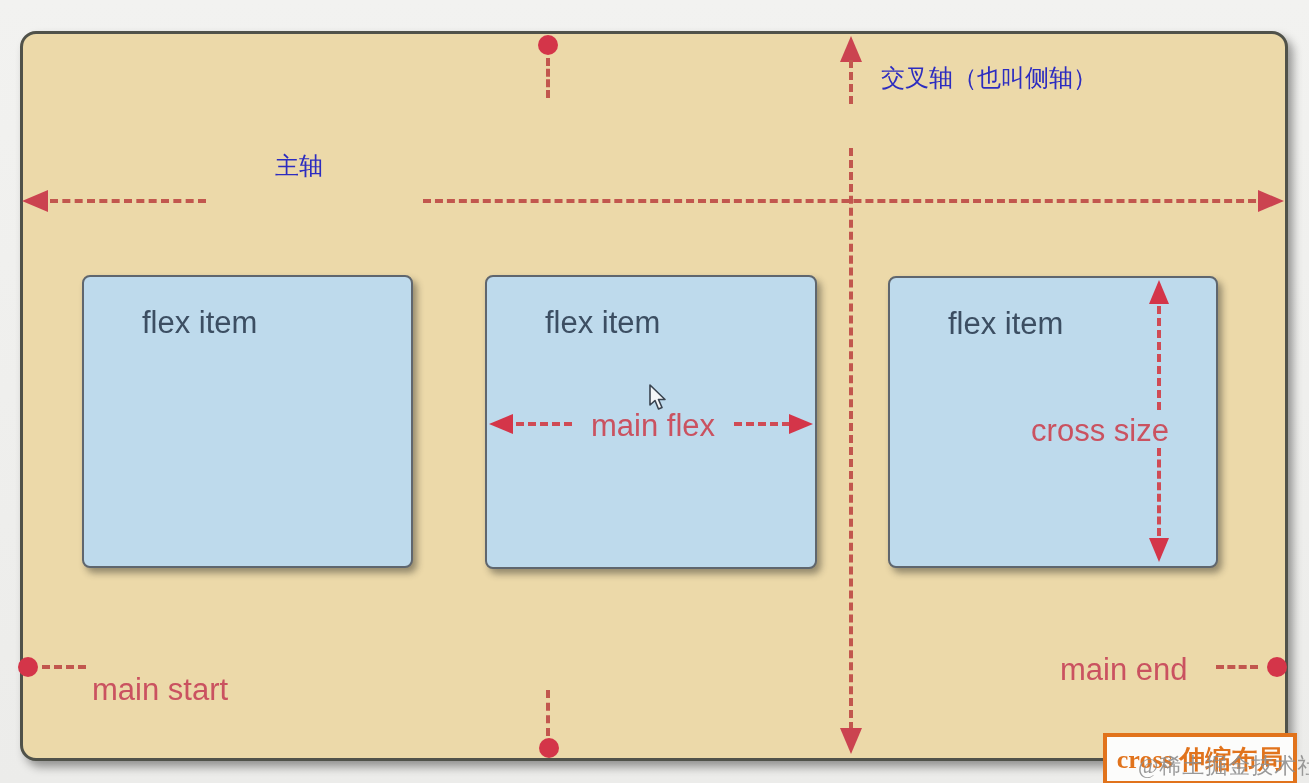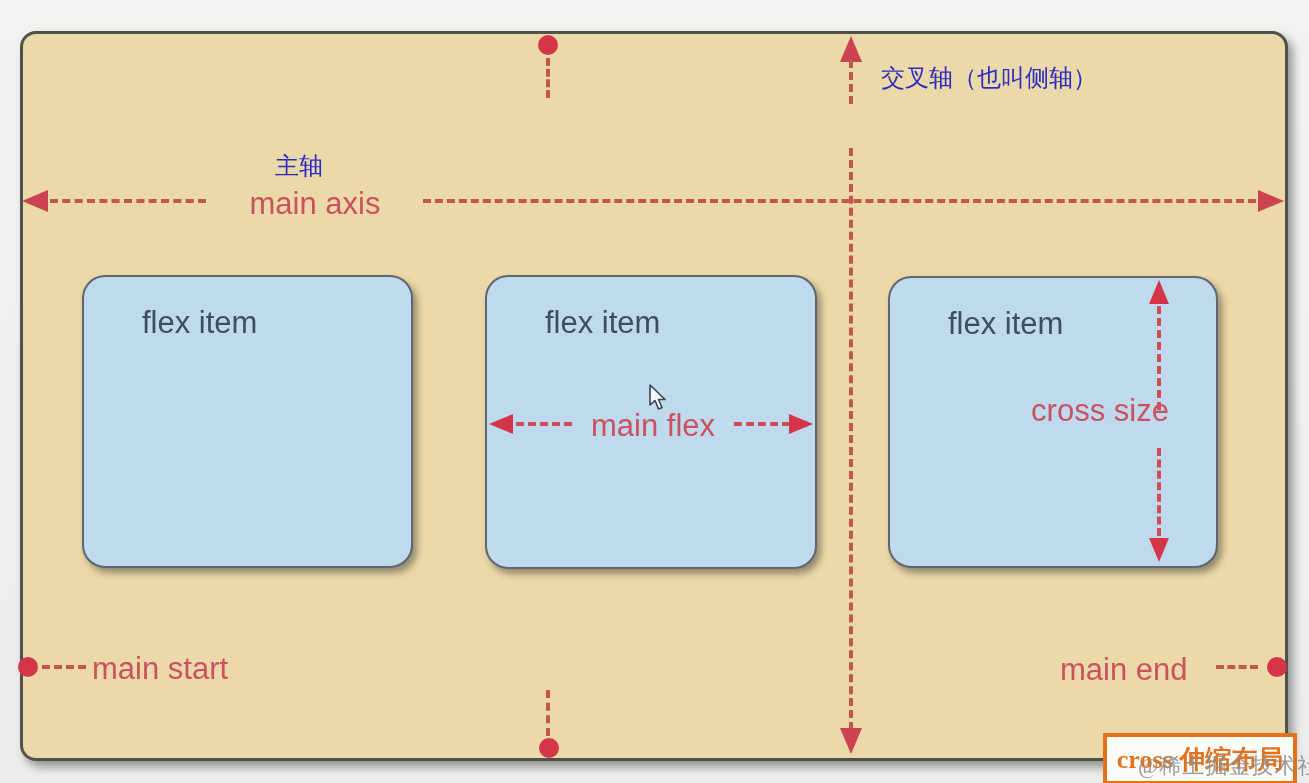--- a/index.html
+++ b/index.html
@@ -30,21 +30,21 @@
   .tri-sm.tri-left {border-top-width:10px;border-bottom-width:10px;border-right-width:24px;border-right-color:#d43549;}
   .tri-sm.tri-right{border-top-width:10px;border-bottom-width:10px;border-left-width:24px;border-left-color:#d43549;}
   .tri-sm.tri-up   {border-left-width:10px;border-right-width:10px;border-bottom-width:24px;border-bottom-color:#d43549;}
   .tri-sm.tri-down {border-left-width:10px;border-right-width:10px;border-top-width:24px;border-top-color:#d43549;}
   
   .axis-label{position:absolute;font-size:31px;color:#ca5260;text-align:center;white-space:nowrap;}
   .zh-label{position:absolute;font-size:24px;color:#2c2cc0;white-space:nowrap;}
   
   .item{
     position:absolute;box-sizing:border-box;background:#bedaec;
-    border:2px solid #5f666e;border-radius:23px;
+    border:2px solid #5f666e;border-radius:8px;
     box-shadow:4px 5px 7px rgba(40,40,35,.45);
   }
   .item-label{position:absolute;left:58px;top:28px;font-size:31px;color:#3c4e62;}
   #item1{left:82px;top:275px;width:331px;height:293px;}
   #item2{left:485px;top:275px;width:332px;height:294px;}
   #item3{left:888px;top:276px;width:330px;height:292px;}
   
   .badge{
     position:absolute;left:1103px;top:733px;width:194px;height:52px;
     box-sizing:border-box;background:#fcfcfb;border:4px solid #e1731c;
@@ -60,21 +60,20 @@
 </head>
 <body>
 
 <div class="stage">
 
   <div class="fc"></div>
 
   <div class="tri tri-left" style="left:22px;top:190px;"></div>
   <div class="dash-h" style="left:50px;top:199px;width:156px;"></div>
   <div class="zh-label" style="left:247px;top:150px;margin-left:28px;">主轴</div>
-  <div class="axis-label" style="left:240px;top:186px;width:150px;">main axis</div>
   <div class="dash-h" style="left:423px;top:199px;width:845px;"></div>
   <div class="tri tri-right" style="left:1258px;top:190px;"></div>
 
   <div class="tri tri-up" style="left:840px;top:36px;"></div>
   <div class="dash-v" style="left:849px;top:60px;height:44px;"></div>
   <div class="zh-label" style="left:881px;top:62px;">交叉轴（也叫侧轴）</div>
   <div class="dash-v" style="left:849px;top:148px;height:582px;"></div>
   <div class="tri tri-down" style="left:840px;top:728px;"></div>
 
   <div class="dot" style="left:538px;top:35px;"></div>
@@ -91,27 +90,27 @@
   </div>
 
   <div class="tri tri-sm tri-left" style="left:489px;top:414px;"></div>
   <div class="dash-h dash-bright" style="left:516px;top:422px;width:56px;"></div>
   <div class="axis-label" style="left:574px;top:408px;width:158px;">main flex</div>
   <div class="dash-h dash-bright" style="left:734px;top:422px;width:56px;"></div>
   <div class="tri tri-sm tri-right" style="left:789px;top:414px;"></div>
 
   <div class="tri tri-sm tri-up" style="left:1149px;top:280px;"></div>
   <div class="dash-v dash-bright" style="left:1157px;top:306px;height:104px;"></div>
-  <div class="axis-label" style="left:1016px;top:393px;width:168px;">cross size</div>
+  <div class="axis-label" style="left:1016px;top:413px;width:168px;">cross size</div>
   <div class="dash-v dash-bright" style="left:1157px;top:448px;height:88px;"></div>
   <div class="tri tri-sm tri-down" style="left:1149px;top:538px;"></div>
 
   <div class="dot" style="left:18px;top:657px;"></div>
   <div class="dash-h" style="left:42px;top:665px;width:44px;"></div>
-  <div class="axis-label" style="left:92px;top:651px;">main start</div>
+  <div class="axis-label" style="left:92px;top:672px;">main start</div>
 
   <div class="dash-v" style="left:546px;top:690px;height:46px;"></div>
   <div class="dot" style="left:539px;top:738px;"></div>
 
   <div class="axis-label" style="left:1060px;top:652px;">main end</div>
   <div class="dash-h" style="left:1216px;top:665px;width:42px;"></div>
   <div class="dot" style="left:1267px;top:657px;"></div>
 
   <div class="badge">
     <span class="badge-text">cross 伸缩布局</span>

